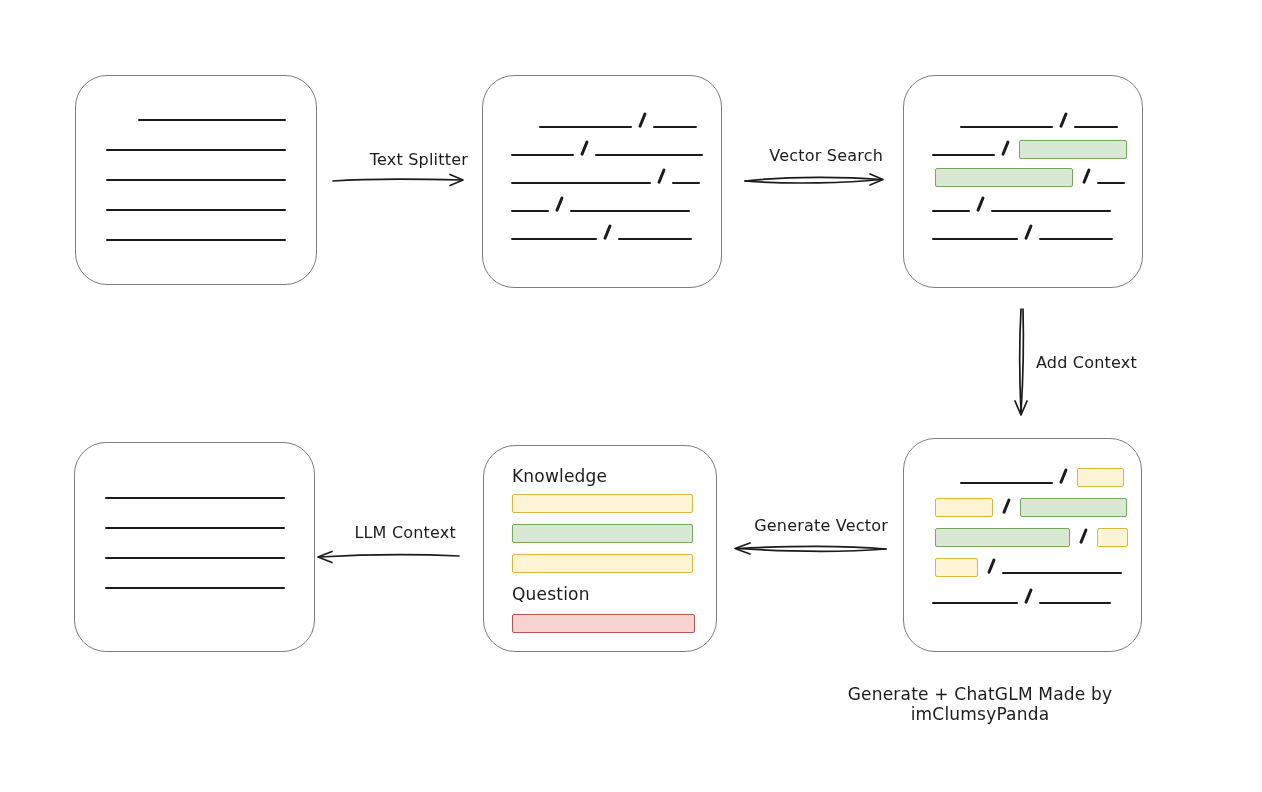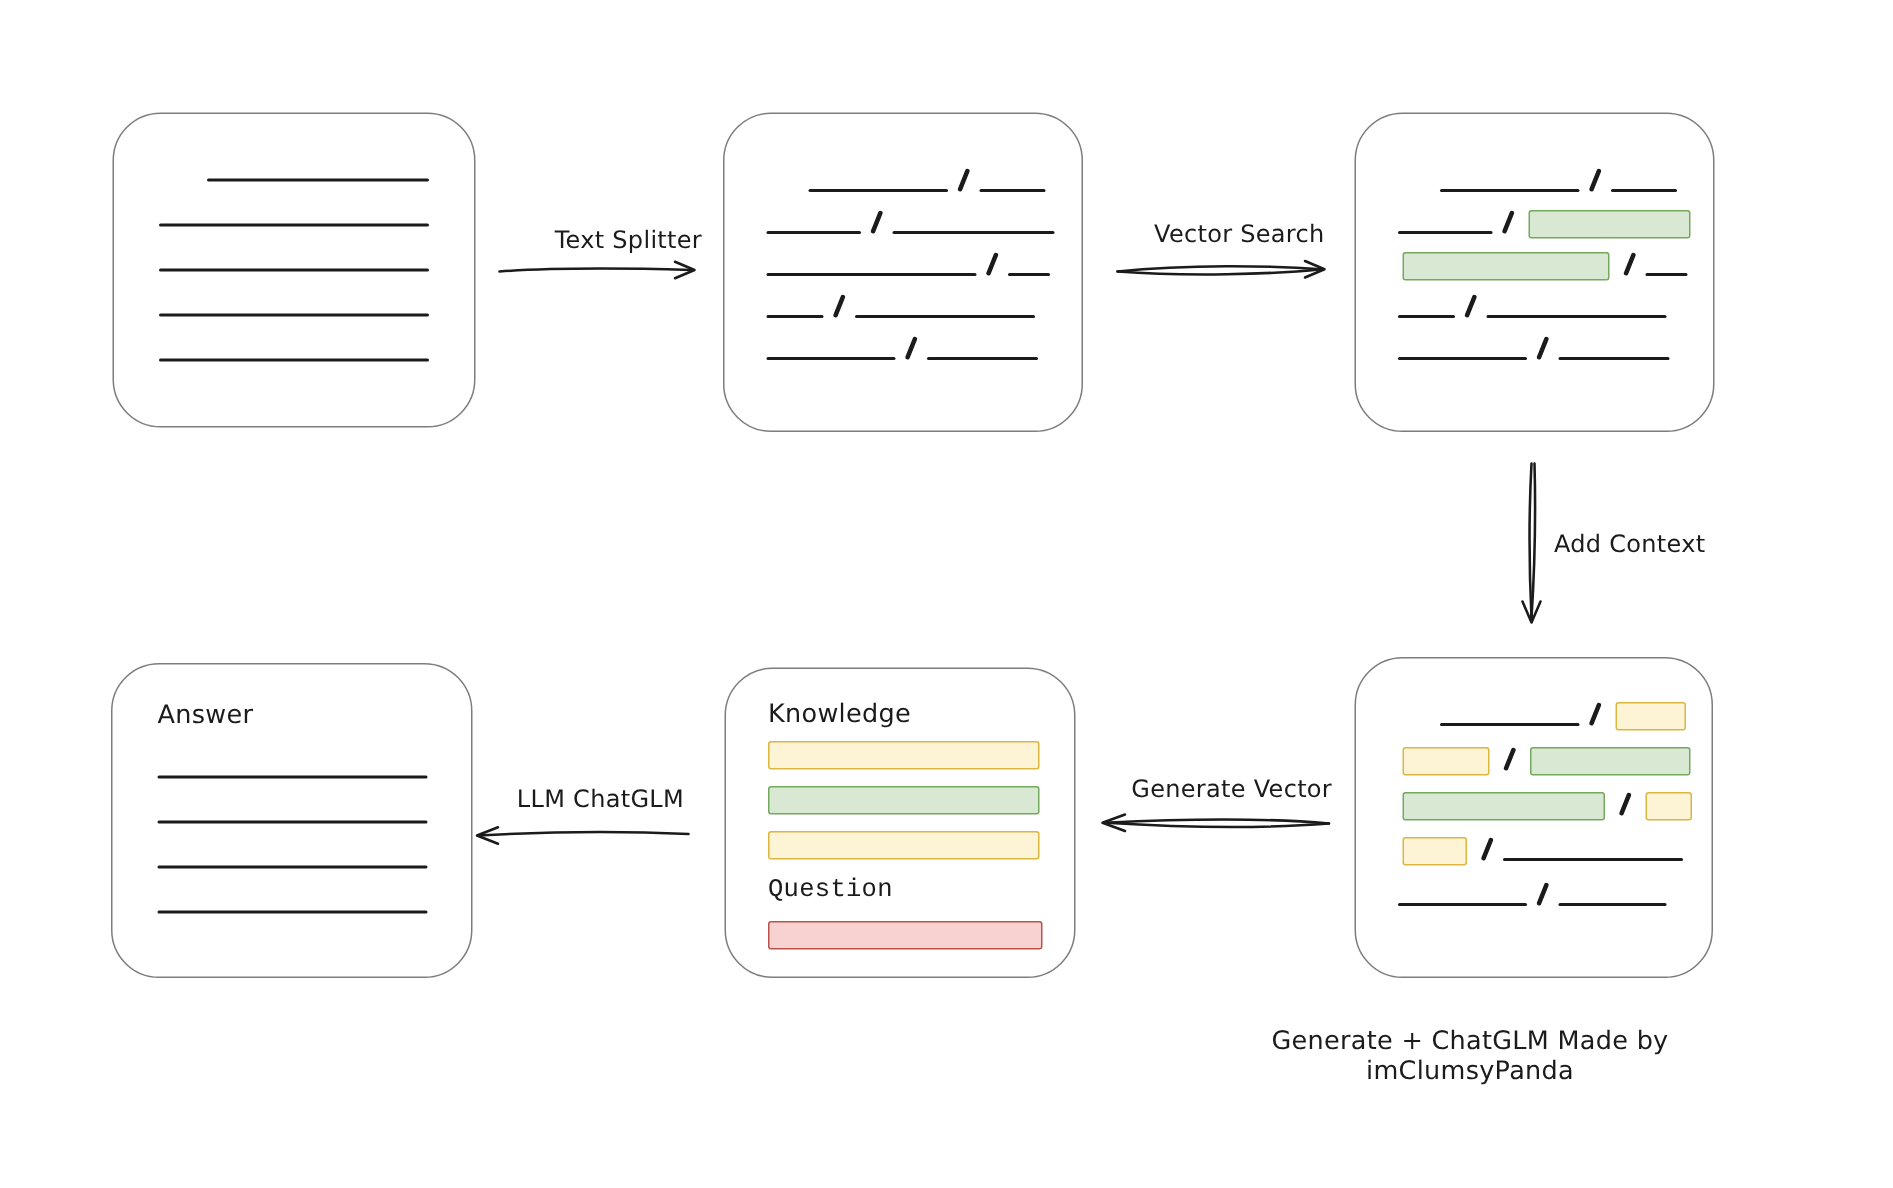--- a/index.html
+++ b/index.html
@@ -39,21 +39,21 @@
   .node-context .row{height:30px;}
   .node-prompt{left:483px;top:445px;width:234px;height:207px;padding:20px 0 0 28px;}
   .node-answer{left:74px;top:442px;width:241px;height:210px;padding:24px 0 0 30px;}
   .node-answer .answer-rows .row{height:30px;}
   .node-answer .answer-rows{margin-top:2px;}
 
   .heading{font-size:17px;line-height:20px;letter-spacing:.2px;}
   .prompt-bars{margin-top:8px;}
   .prompt-bars .row{margin-bottom:11px;}
   .prompt-bars .seg-chip{margin:0;}
-  .question-heading{margin-top:0;font-family:Liberation Mono, monospace;}
+  .question-heading{margin-top:0;}
   .question-bars{margin-top:10px;}
   .question-bars .seg-chip{margin:0;}
 
   .arrow-label{
     position:absolute;font-size:16px;line-height:20px;
     letter-spacing:.2px;white-space:nowrap;
   }
   .centered{text-align:right;}
   .arrow-svg{position:absolute;}
   .arrow-svg path{fill:none;stroke:var(--ink);stroke-width:1.7;stroke-linecap:round;stroke-linejoin:round;}
@@ -195,21 +195,20 @@
     </div>
   <div class="heading question-heading">Question</div>
   <div class="question-bars">
       <div class="row">
         <div class="seg-chip chip-red" style="width: 183px;"></div>
       </div>
     </div>
 </div>
 
 <div class="node node-answer">
-  <div class="heading">Answer</div>
   <div class="answer-rows">
       <div class="row">
         <div class="seg-line" style="width: 180px;"></div>
       </div>
       <div class="row">
         <div class="seg-line" style="width: 180px;"></div>
       </div>
       <div class="row">
         <div class="seg-line" style="width: 180px;"></div>
       </div>
@@ -239,19 +238,19 @@
   <path d="M9,95 L15,109 L21,95"></path>
 </svg>
 
 <div class="arrow-label centered" style="left:733px;top:516px;width:155px;">Generate Vector</div>
 <svg class="arrow-svg" style="left:731px;top:538px;" width="158" height="22" viewBox="0 0 158 22">
   <path d="M155,11 C110,7 55,8 6,10.5"></path>
   <path d="M155,11 C110,14.5 55,13.5 6,10.5"></path>
   <path d="M19,5 L4,10.5 L19,16"></path>
 </svg>
 
-<div class="arrow-label centered" style="left:326px;top:523px;width:130px;">LLM ChatGLM</div>
+<div class="arrow-label centered" style="left:326px;top:523px;width:130px;">LLM Context</div>
 <svg class="arrow-svg" style="left:314px;top:547px;" width="148" height="20" viewBox="0 0 148 20">
   <path d="M145,9 C100,7 50,7.5 5,10"></path>
   <path d="M18,4.5 L4,10 L18,15.5"></path>
 </svg>
 
 <div class="caption">Generate + ChatGLM Made by imClumsyPanda</div>
 
 </body></html>

